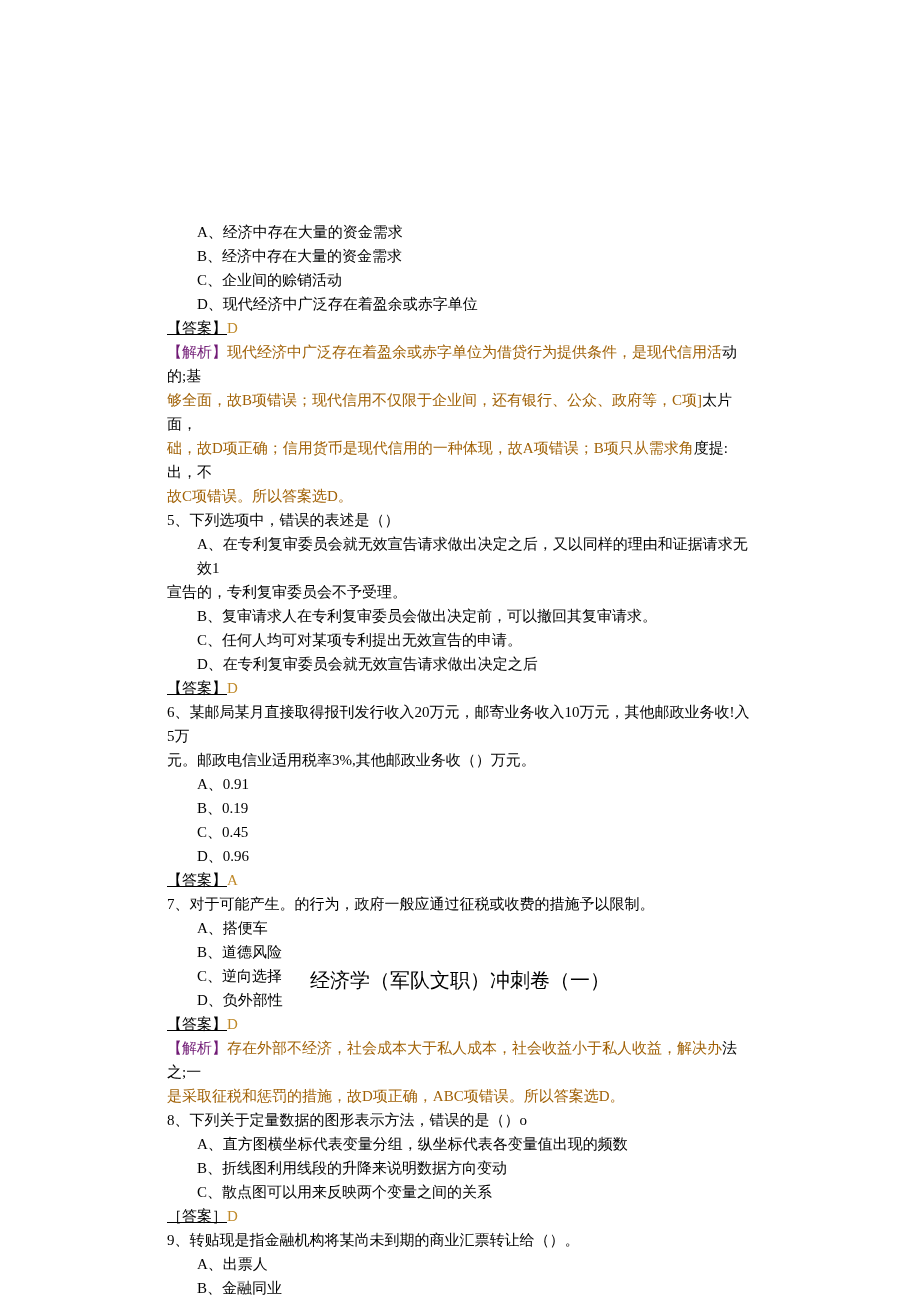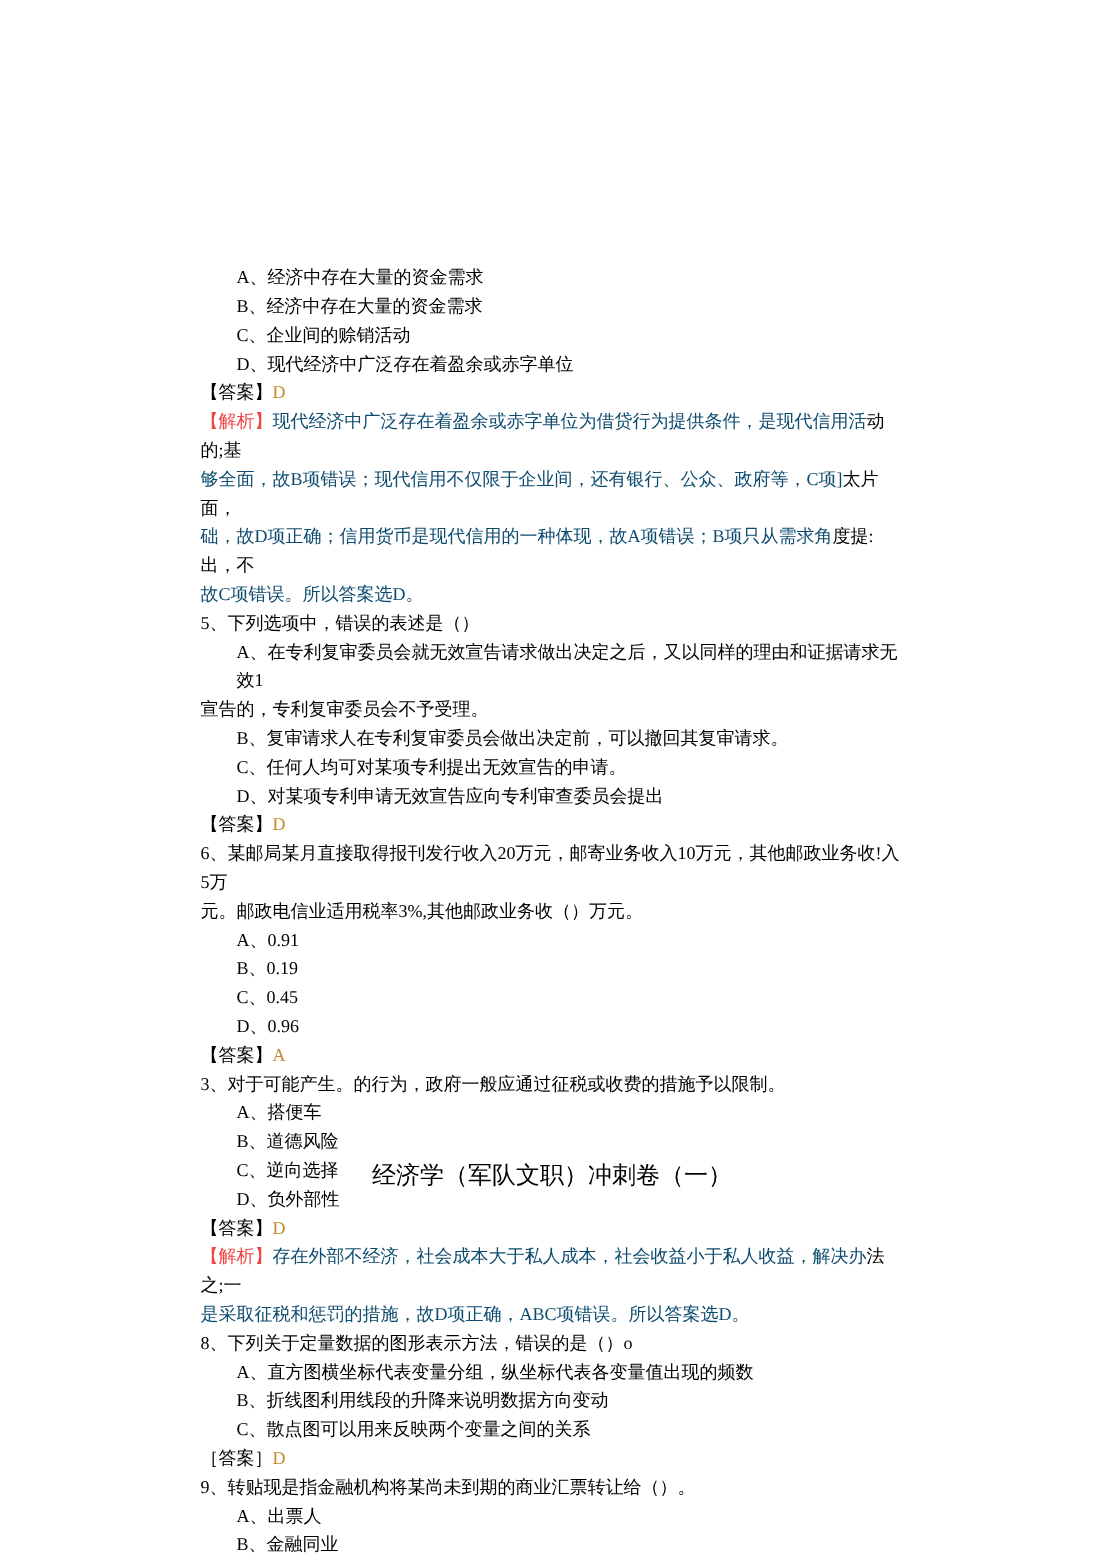--- a/index.html
+++ b/index.html
@@ -13,24 +13,24 @@
   }
   .page {
     width: 920px;
     min-height: 1301px;
     box-sizing: border-box;
     padding: 220px 165px 0 167px;
     position: relative;
   }
   .line { white-space: normal; }
   .indent1 { padding-left: 2em; }
-  .ans-label { color: #000; }
+  .ans-label { color: #000; text-decoration: underline; }
   .ans-letter { color: #c08a2a; }
-  .ana-label { color: #ef4444; }
-  .ana-text { color: #0c4a6e; }
+  .ana-label { color: #701a75; }
+  .ana-text { color: #a16207; }
   .tail-black { color: #000; }
   .footer {
     position: absolute;
     bottom: 305px;
     left: 0;
     width: 100%;
     text-align: center;
     font-size: 20px;
   }
 </style>
@@ -57,36 +57,36 @@
   </div>
   <div class="line">
     <span class="ana-text">故C项错误。所以答案选D。</span>
   </div>
 
   <div class="line">5、下列选项中，错误的表述是（）</div>
   <div class="line indent1">A、在专利复审委员会就无效宣告请求做出决定之后，又以同样的理由和证据请求无效1</div>
   <div class="line">宣告的，专利复审委员会不予受理。</div>
   <div class="line indent1">B、复审请求人在专利复审委员会做出决定前，可以撤回其复审请求。</div>
   <div class="line indent1">C、任何人均可对某项专利提出无效宣告的申请。</div>
-  <div class="line indent1">D、对某项专利申请无效宣告应向专利审查委员会提出</div>
+  <div class="line indent1">D、在专利复审委员会就无效宣告请求做出决定之后</div>
   <div class="line">
     <span class="ans-label">【答案】</span><span class="ans-letter">D</span>
   </div>
 
   <div class="line">6、某邮局某月直接取得报刊发行收入20万元，邮寄业务收入10万元，其他邮政业务收!入5万</div>
   <div class="line">元。邮政电信业适用税率3%,其他邮政业务收（）万元。</div>
   <div class="line indent1">A、0.91</div>
   <div class="line indent1">B、0.19</div>
   <div class="line indent1">C、0.45</div>
   <div class="line indent1">D、0.96</div>
   <div class="line">
     <span class="ans-label">【答案】</span><span class="ans-letter">A</span>
   </div>
 
-  <div class="line">3、对于可能产生。的行为，政府一般应通过征税或收费的措施予以限制。</div>
+  <div class="line">7、对于可能产生。的行为，政府一般应通过征税或收费的措施予以限制。</div>
   <div class="line indent1">A、搭便车</div>
   <div class="line indent1">B、道德风险</div>
   <div class="line indent1">C、逆向选择</div>
   <div class="line indent1">D、负外部性</div>
   <div class="line">
     <span class="ans-label">【答案】</span><span class="ans-letter">D</span>
   </div>
   <div class="line">
     <span class="ana-label">【解析】</span><span class="ana-text">存在外部不经济，社会成本大于私人成本，社会收益小于私人收益，解决办</span><span class="tail-black">法之;一</span>
   </div>

